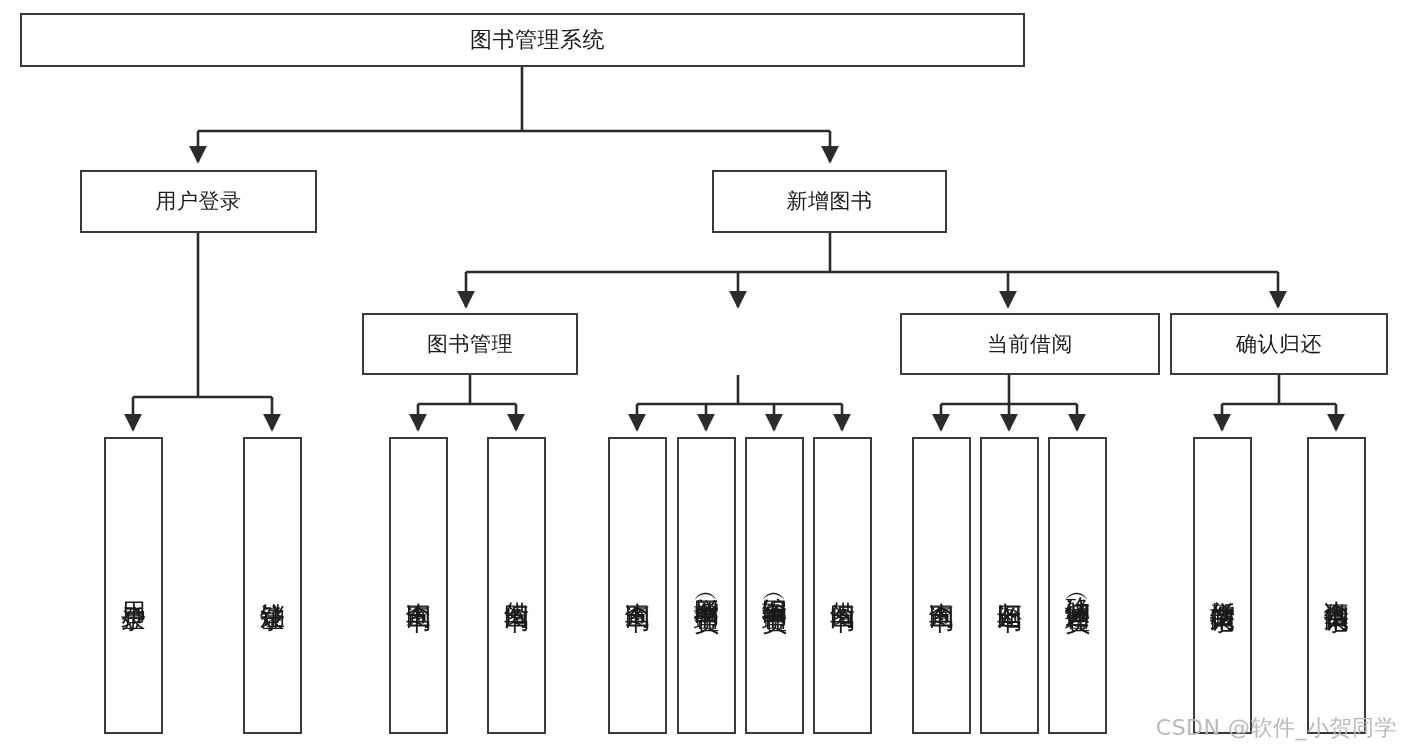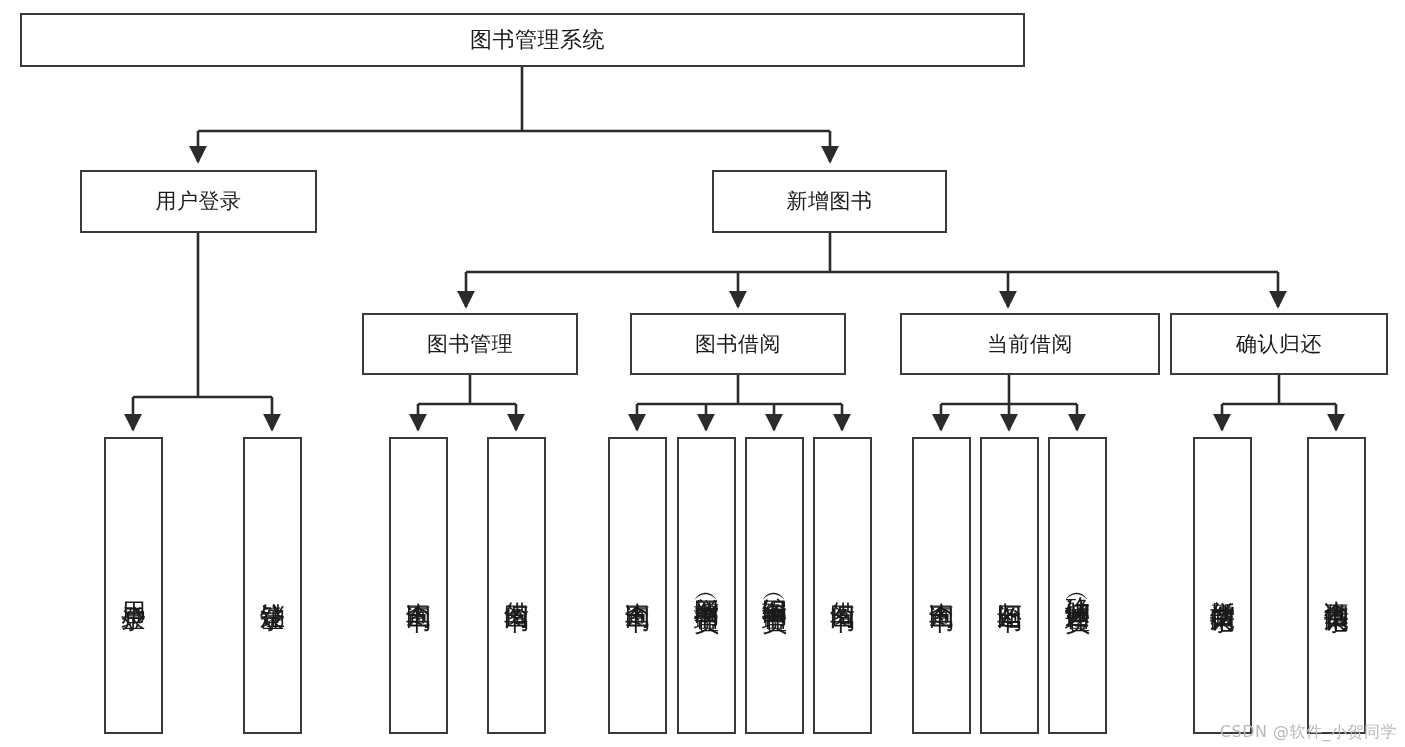--- a/index.html
+++ b/index.html
@@ -62,21 +62,21 @@
     text-orientation: upright;
     font-size: 25px;
     line-height: 1.0;
     letter-spacing: 2px;
     white-space: nowrap;
   }
   .watermark {
     position: absolute;
     right: 8px;
     bottom: 4px;
-    font-size: 16px;
+    font-size: 22px;
     color: #b9b9b9;
     white-space: nowrap;
     z-index: 5;
     letter-spacing: 0.5px;
   }
 </style>
 </head>
 <body>
 
 <div id="canvas">
@@ -138,23 +138,20 @@
   <div class="node horiz" style="left:80px; top:170px; width:237px; height:63px;">
     <span class="node-label">用户登录</span>
   </div>
   <div class="node horiz" style="left:712px; top:170px; width:235px; height:63px;">
     <span class="node-label">新增图书</span>
   </div>
 
   <div class="node horiz" style="left:362px; top:313px; width:216px; height:62px;">
     <span class="node-label">图书管理</span>
   </div>
-  <div class="node horiz" style="left:630px; top:313px; width:216px; height:62px;">
-    <span class="node-label">图书借阅</span>
-  </div>
   <div class="node horiz" style="left:900px; top:313px; width:260px; height:62px;">
     <span class="node-label">当前借阅</span>
   </div>
   <div class="node horiz" style="left:1170px; top:313px; width:218px; height:62px;">
     <span class="node-label">确认归还</span>
   </div>
 
   <div class="node vert" style="left:104px; top:437px; width:59px; height:297px;">
     <span class="node-label">用户登录</span>
   </div>

